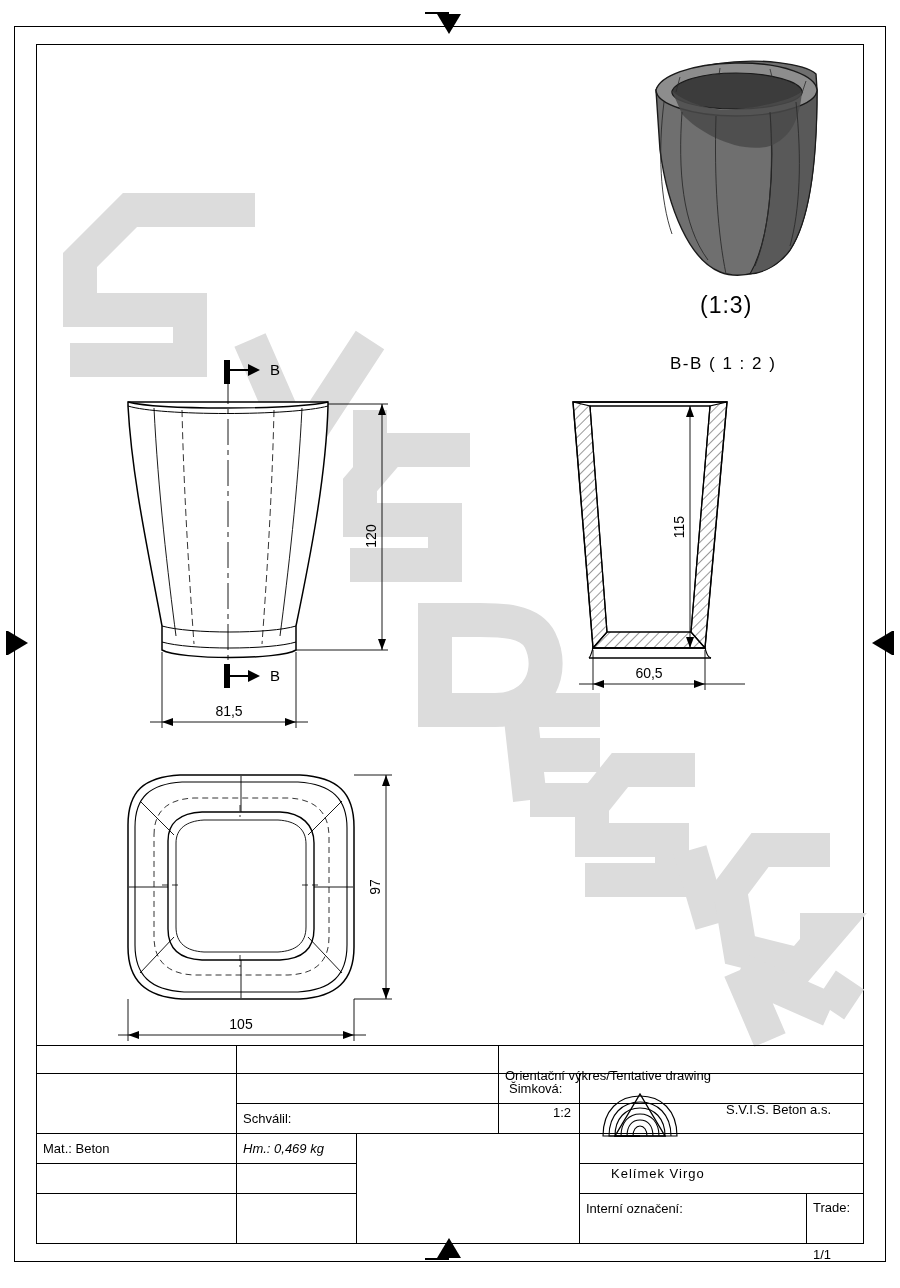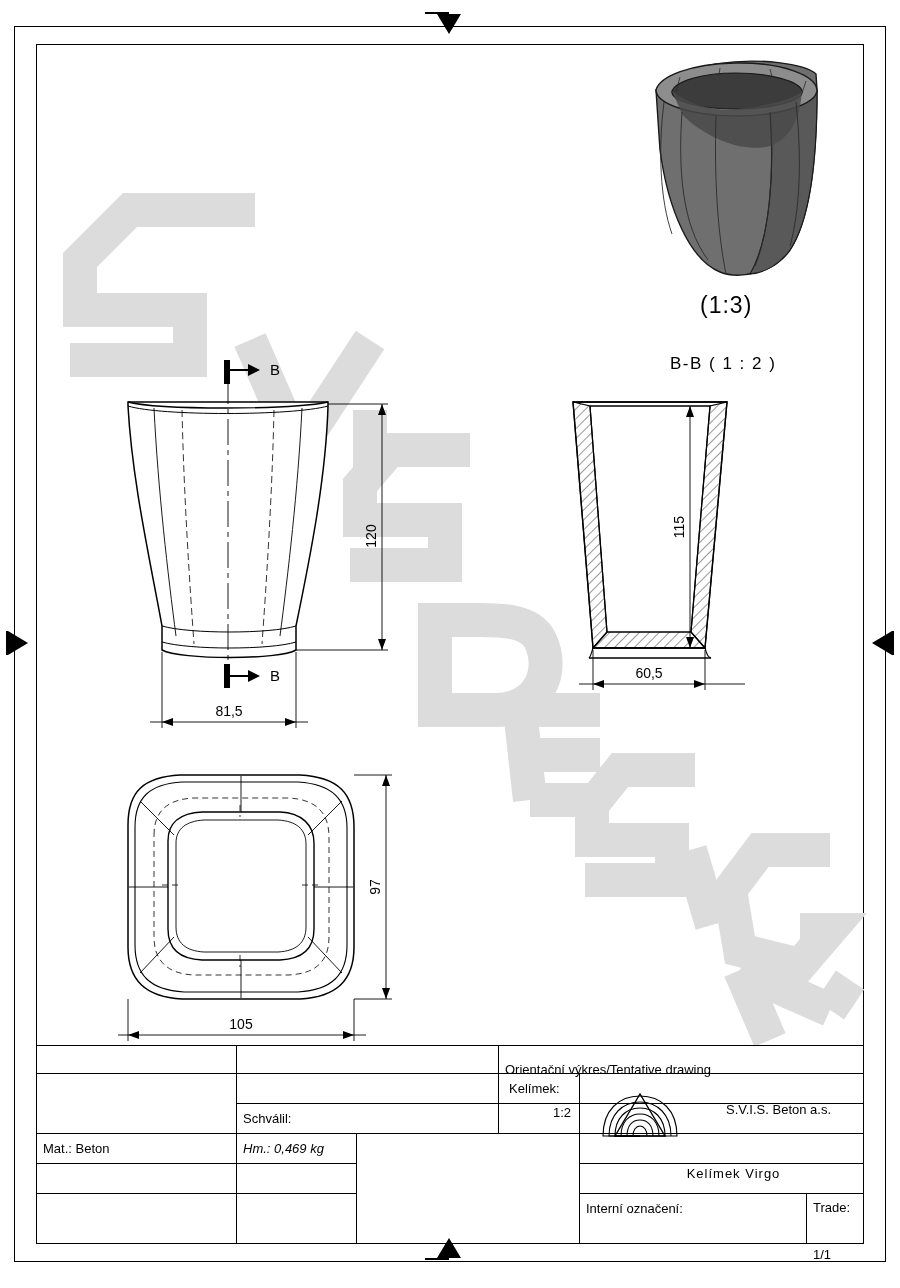--- a/index.html
+++ b/index.html
@@ -375,28 +375,28 @@
     <div class="tb-line tb-h" style="left:0; top:198px; width:828px;"></div>
 
     <div class="tb-line tb-v" style="left:0; top:0; height:198px;"></div>
     <div class="tb-line tb-v" style="left:200px; top:0; height:198px;"></div>
     <div class="tb-line tb-v" style="left:320px; top:88px; height:110px;"></div>
     <div class="tb-line tb-v" style="left:462px; top:0; height:88px;"></div>
     <div class="tb-line tb-v" style="left:543px; top:28px; height:170px;"></div>
     <div class="tb-line tb-v" style="left:770px; top:148px; height:50px;"></div>
     <div class="tb-line tb-v" style="left:827px; top:0; height:198px;"></div>
 
-    <div class="cell" style="left:464px; top:14px; width:360px;">Orientační výkres/Tentative drawing</div>
+    <div class="cell" style="left:464px; top:20px; width:360px;">Orientační výkres/Tentative drawing</div>
     <div class="cell" style="left:202px; top:63px; width:255px;">Schválil:</div>
-    <div class="cell" style="left:468px; top:33px; width:72px;">Kelímek:</div>
+    <div class="cell" style="left:468px; top:33px; width:72px;">Šimková:</div>
     <div class="cell big" style="left:468px; top:57px; width:72px;">1:2</div>
     <div class="cell" style="left:2px; top:93px; width:190px;">Mat.: Beton</div>
     <div class="cell" style="left:202px; top:93px; width:112px;font-style:italic;">Hm.: 0,469 kg</div>
     <div class="cell" style="left:685px; top:54px; width:140px;">S.V.I.S. Beton a.s.</div>
-    <div class="cell name-big" style="left:545px; top:118px; width:280px; text-align:center;padding-left:30px;">Kelímek Virgo</div>
+    <div class="cell name-big" style="left:545px; top:118px; width:280px; text-align:left;padding-left:30px;">Kelímek Virgo</div>
     <div class="cell" style="left:545px; top:153px; width:220px;">Interní označení:</div>
     <div class="cell" style="left:772px; top:152px; width:54px;">Trade:</div>
     <div class="cell" style="left:772px; top:172px; width:54px;margin-top:27px;">1/1</div>
   </div>
 
   <svg id="logo-wrap" viewBox="0 0 90 48">
     <g fill="none" stroke="#000" stroke-width="1.1">
       <path d="M 45 46 L 8 46 C 8 20 24 6 45 6 C 66 6 82 20 82 46 L 45 46"></path>
       <path d="M 45 46 L 14 46 C 14 24 28 12 45 12 C 62 12 76 24 76 46"></path>
       <path d="M 45 46 L 20 46 C 20 28 31 18 45 18 C 59 18 70 28 70 46"></path>

